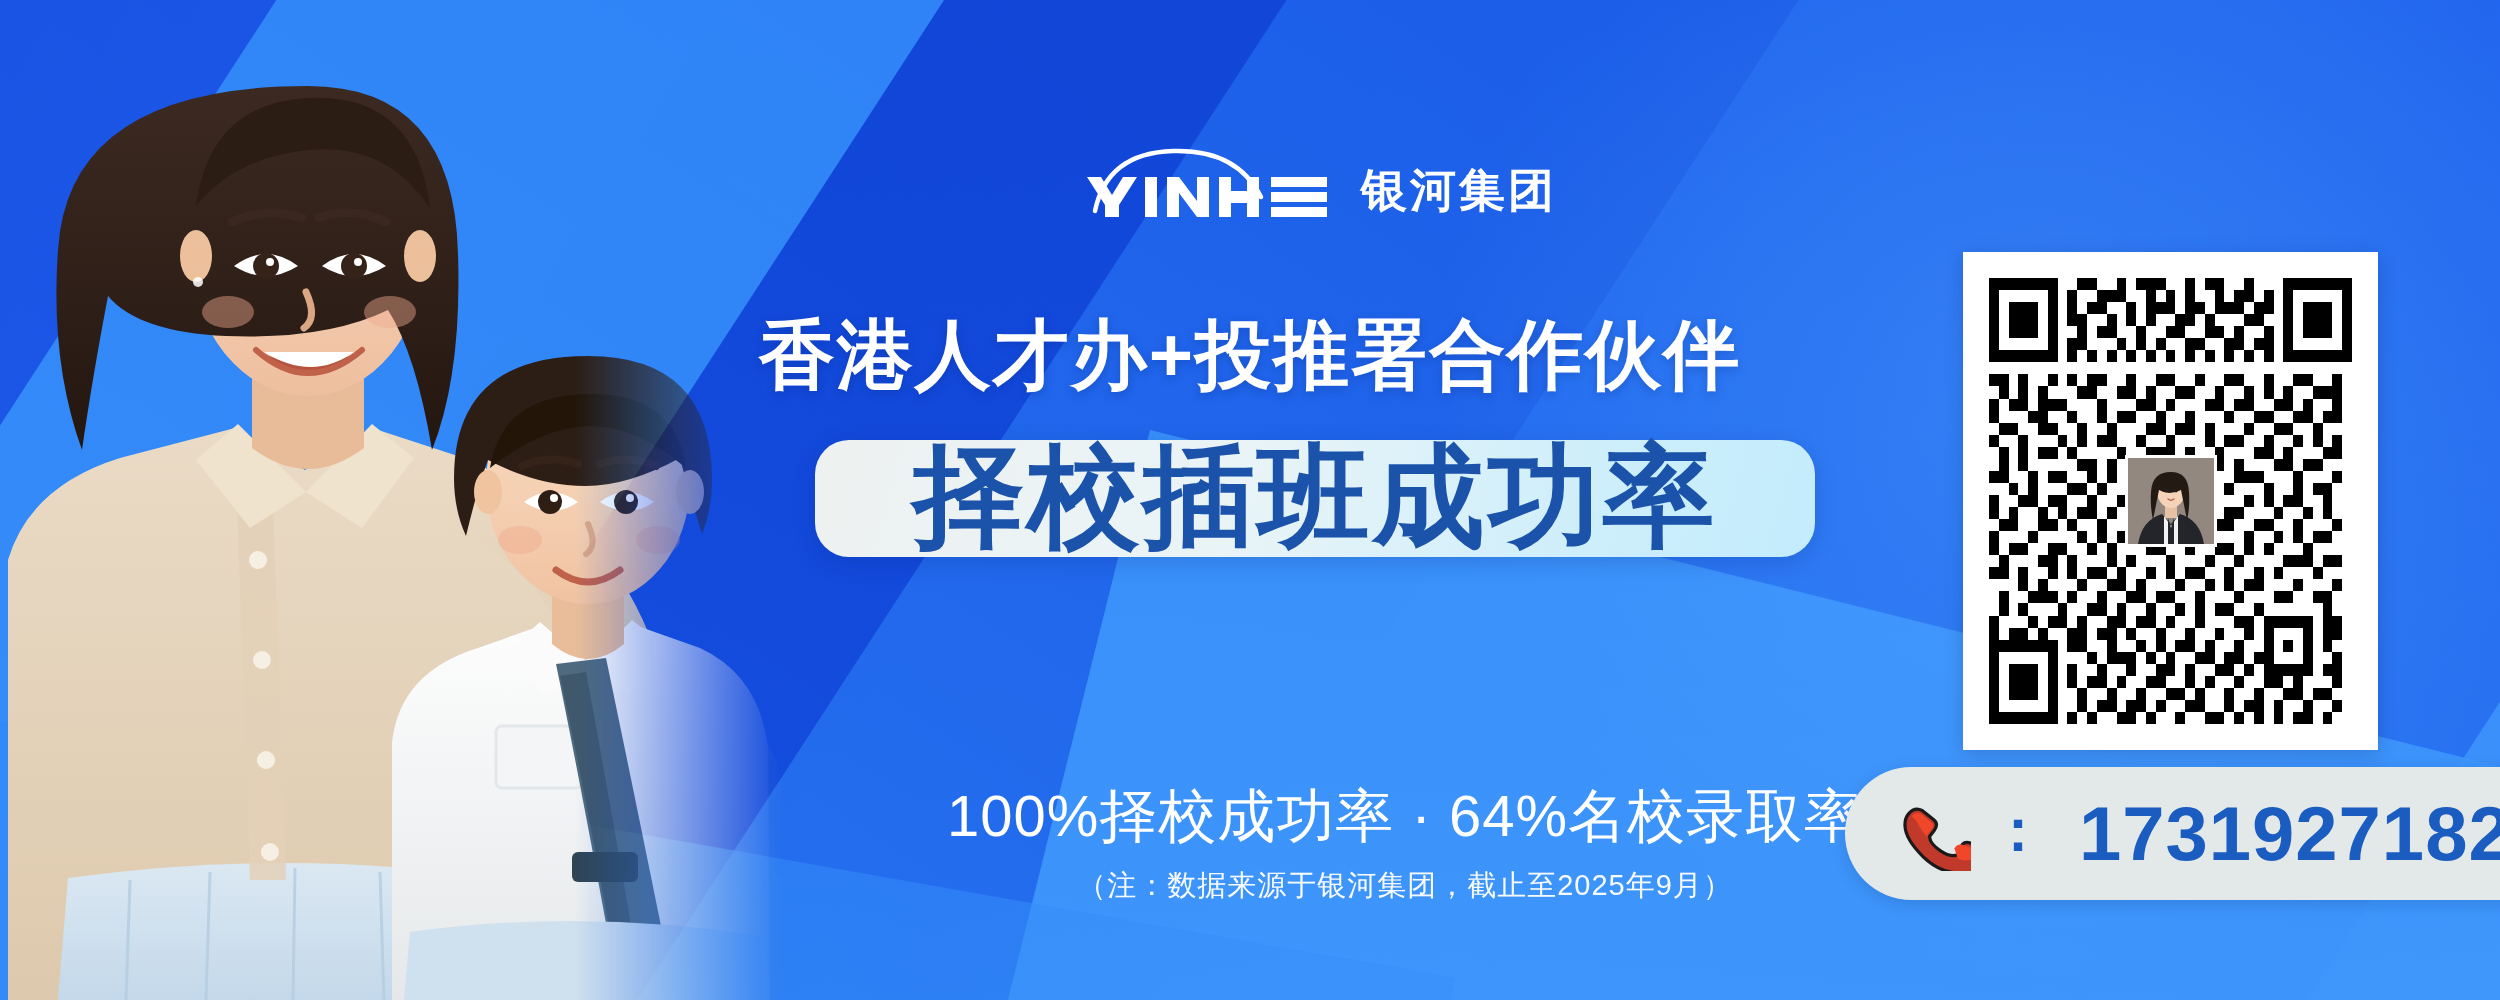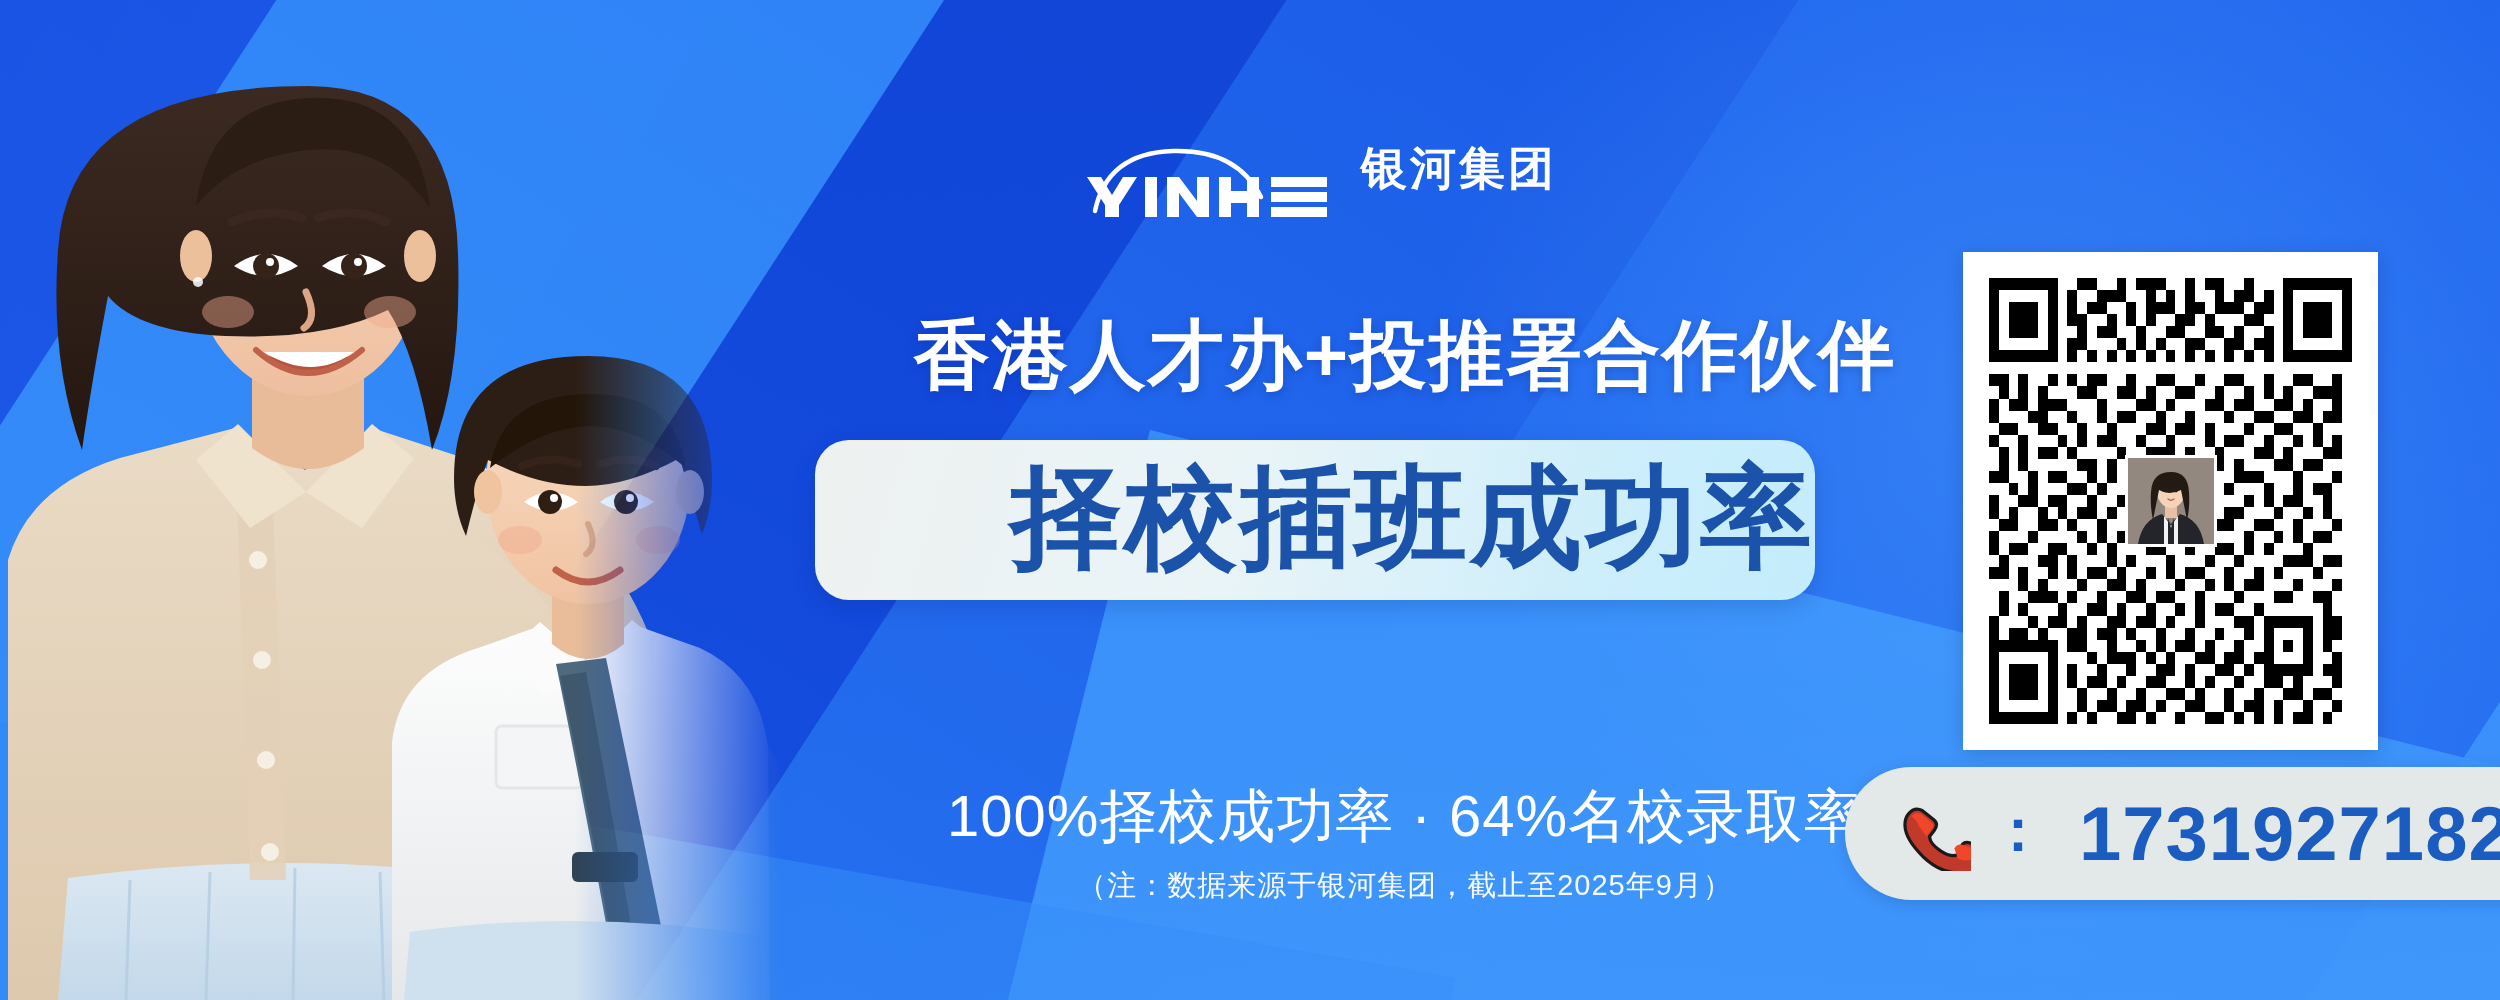--- a/index.html
+++ b/index.html
@@ -85,60 +85,59 @@
     -webkit-mask-image: linear-gradient(to right, #000 0%, #000 72%, rgba(0,0,0,0) 98%);
     mask-image: linear-gradient(to right, #000 0%, #000 72%, rgba(0,0,0,0) 98%);
   }
   .photo-wrap svg { display:block; width:100%; height:100%; }
 
   
   .logo {
     position: absolute;
     left: 1085px; top: 145px;
     display: flex;
-    align-items: flex-start;
+    align-items: flex-end;
     gap: 26px;
   }
   .logo-mark { position: relative; width: 250px; height: 72px; }
   .logo-mark svg { position:absolute; left:0; top:0; }
   .logo-cn {
     color: #ffffff;
     font-size: 46px;
     font-weight: 700;
     letter-spacing: 3px;
     line-height: 1;
     padding-bottom: 4px;
   }
 
   
   .headline {
     position: absolute;
     left: 50%;
     transform: translateX(-50%);
-    margin-left: 155px;
     top: 305px;
     color: #ffffff;
     font-size: 76px;
     font-weight: 700;
     letter-spacing: 2px;
     white-space: nowrap;
     text-shadow: 0 3px 10px rgba(0,30,110,.25);
   }
 
   
   .pill-box {
     position: absolute;
     left: 815px; top: 440px;
-    width: 1000px; height: 160px;
+    width: 1000px; height: 117px;
     border-radius: 34px;
     background: linear-gradient(105deg, #eef1f0 0%, #e9f4f7 42%, #cdeefb 78%, #c3ecfc 100%);
     box-shadow: 0 6px 22px rgba(0,30,110,.18);
     display: flex;
     align-items: center;
-    justify-content: flex-end;
+    justify-content: center;
   }
   .pill-text {
     color: #1b53ab;
     font-size: 112px;
     font-weight: 900;
     letter-spacing: 3px;
     line-height: 1;
     white-space: nowrap;
     transform: translateY(-2px);
   }

